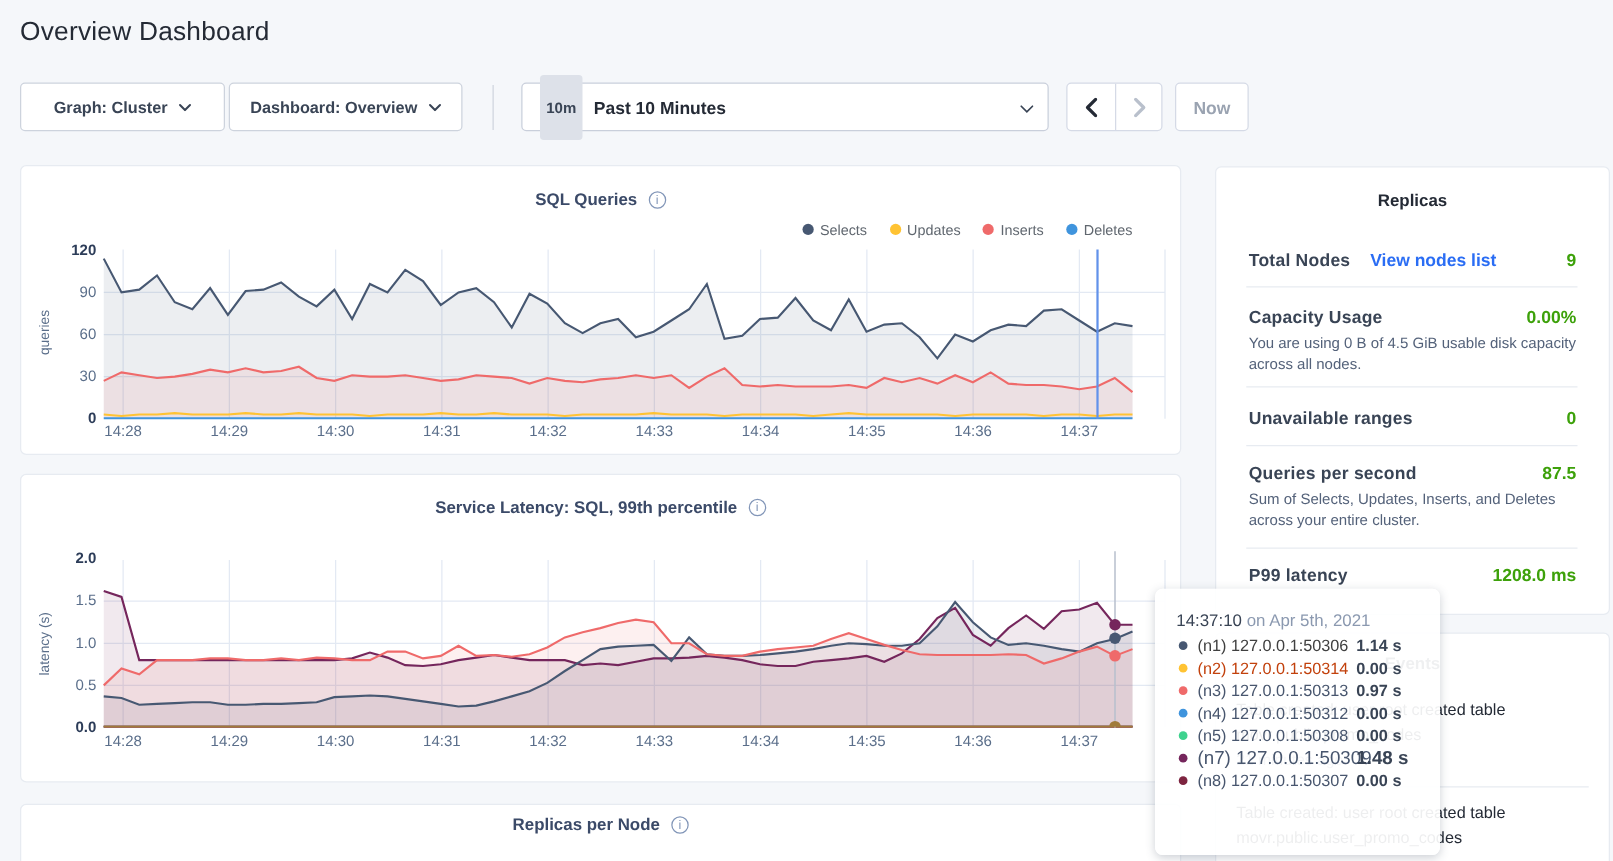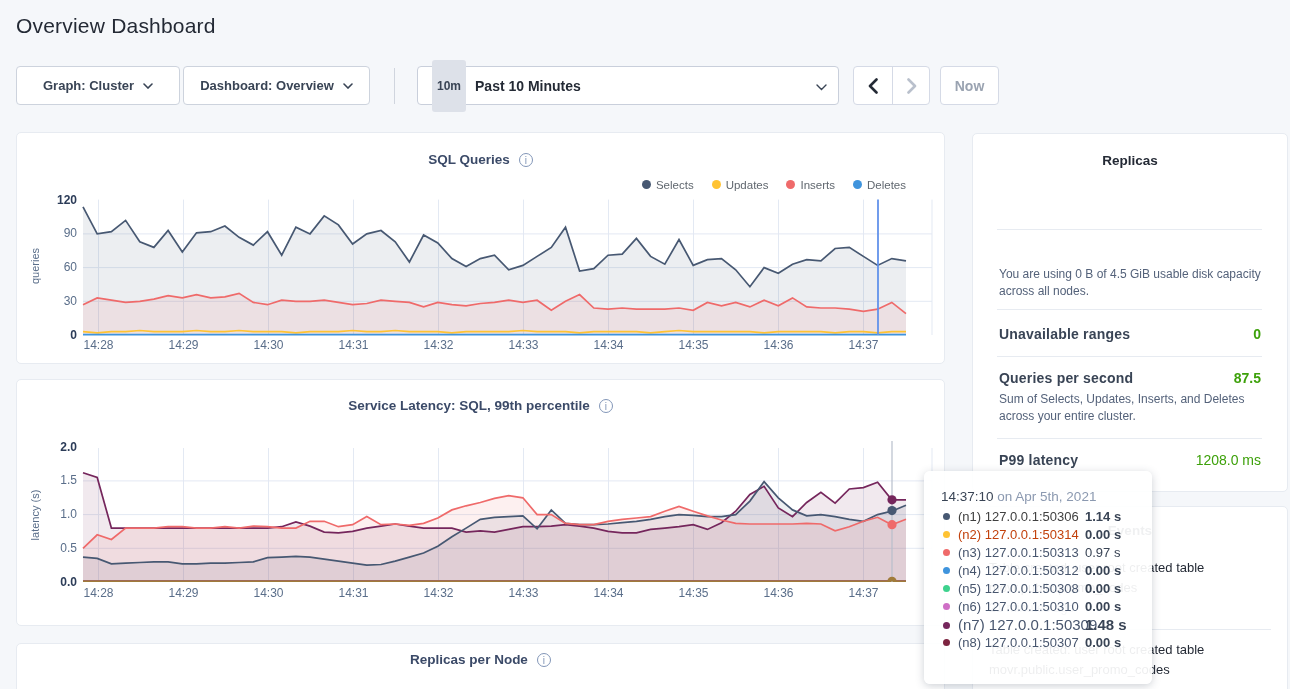--- a/index.html
+++ b/index.html
@@ -136,43 +136,48 @@
       <text x="22" y="135" text-anchor="middle" font-size="11" fill="#5a6e8a" transform="rotate(-90 22 135)">latency (s)</text>
     </svg>
 </div>
 
 <div class="panel" style="left:16px;top:643px;width:929px;height:120px">
  <div class="ttl" style="top:8px">Replicas per Node<span class="info">i</span></div>
 </div>
 
 <div class="panel" style="left:972px;top:133px;width:316px;height:359px;font-size:14px">
  <div style="position:absolute;top:19px;width:100%;text-align:center;font-weight:700;color:#242a35;font-size:13.5px">Replicas</div>
+ <div style="position:absolute;left:26px;right:26px;top:66px;height:17px;line-height:17px">
+  <span style="font-weight:700;color:#394455;letter-spacing:.2px">Total Nodes</span>
+  <span style="font-weight:700;color:#2a6df4;margin-left:12px">View nodes list</span>
+  <span style="font-weight:700;color:#3da10a;float:right">9</span>
+ </div>
  <div style="position:absolute;left:24px;right:25px;top:95px;border-top:1px solid #e7ebf1"></div>
+ <div style="position:absolute;left:26px;right:26px;top:111px;height:17px;line-height:17px"><span style="font-weight:700;color:#394455;letter-spacing:.2px">Capacity Usage</span><span style="font-weight:700;color:#3da10a;float:right">0.00%</span></div>
  <div style="position:absolute;left:26px;right:24px;top:132px;font-size:12px;color:#54627a;line-height:17px">You are using 0 B of 4.5 GiB usable disk capacity  across all nodes.</div>
  <div style="position:absolute;left:24px;right:25px;top:175px;border-top:1px solid #e7ebf1"></div>
  <div style="position:absolute;left:26px;right:26px;top:192px;height:17px;line-height:17px"><span style="font-weight:700;color:#394455;letter-spacing:.2px">Unavailable ranges</span><span style="font-weight:700;color:#3da10a;float:right">0</span></div>
  <div style="position:absolute;left:24px;right:25px;top:222px;border-top:1px solid #e7ebf1"></div>
  <div style="position:absolute;left:26px;right:26px;top:236px;height:17px;line-height:17px"><span style="font-weight:700;color:#394455;letter-spacing:.2px">Queries per second</span><span style="font-weight:700;color:#3da10a;float:right">87.5</span></div>
  <div style="position:absolute;left:26px;right:24px;top:257px;font-size:12px;color:#54627a;line-height:17px">Sum of Selects, Updates, Inserts, and Deletes across your entire cluster.</div>
  <div style="position:absolute;left:24px;right:25px;top:304px;border-top:1px solid #e7ebf1"></div>
- <div style="position:absolute;left:26px;right:26px;top:318px;height:17px;line-height:17px"><span style="font-weight:700;color:#394455;letter-spacing:.2px">P99 latency</span><span style="font-weight:400;color:#3da10a;float:right">1208.0 ms</span></div>
+ <div style="position:absolute;left:26px;right:26px;top:318px;height:17px;line-height:17px"><span style="font-weight:700;color:#394455;letter-spacing:.2px">P99 latency</span><span style="font-weight:700;color:#3da10a;float:right">1208.0 ms</span></div>
 </div>
 
 <div class="panel" style="left:972px;top:506px;width:316px;height:200px">
  <div style="position:absolute;top:16px;width:100%;text-align:center;font-weight:700;color:#394455;font-size:13.5px">Events</div>
  <div style="position:absolute;left:16px;top:51px;font-size:13px;color:#242a35;line-height:20px">Table created: user root created table<br>movr.public.promo_codes</div>
  <div style="position:absolute;left:16px;top:94px;font-size:12.5px;color:#7e89a0">21 minutes ago</div>
  <div style="position:absolute;left:16px;right:16px;top:122px;border-top:1px solid #e7ebf1"></div>
  <div style="position:absolute;left:16px;top:133px;font-size:13px;color:#242a35;line-height:20px">Table created: user root created table<br>movr.public.user_promo_codes</div>
 </div>
 
 <div style="position:absolute;left:924px;top:471px;width:228px;height:213px;background:rgba(255,255,255,0.92);
  border-radius:6px;box-shadow:0 2px 8px rgba(60,70,90,0.25);padding:18px 0 0 17px;font-size:13.5px">
  <div style="color:#394455;height:16px;line-height:16px;margin-bottom:3px">14:37:10 <span style="color:#8b99b0">on Apr 5th, 2021</span></div>
  <div style="height:18px;line-height:18px;white-space:nowrap;font-size:13px"><span style="display:inline-block;width:7px;height:7px;border-radius:50%;background:#475872;margin:0 8px 1px 2px"></span><span style="display:inline-block;width:127px;color:#404040">(n1) 127.0.0.1:50306</span><span style="font-weight:700;color:#394455">1.14 s</span></div>
     <div style="height:18px;line-height:18px;white-space:nowrap;font-size:13px"><span style="display:inline-block;width:7px;height:7px;border-radius:50%;background:#ffc333;margin:0 8px 1px 2px"></span><span style="display:inline-block;width:127px;color:#c2410c">(n2) 127.0.0.1:50314</span><span style="font-weight:700;color:#394455">0.00 s</span></div>
-    <div style="height:18px;line-height:18px;white-space:nowrap;font-size:13px"><span style="display:inline-block;width:7px;height:7px;border-radius:50%;background:#ef6a6a;margin:0 8px 1px 2px"></span><span style="display:inline-block;width:127px;color:#48566e">(n3) 127.0.0.1:50313</span><span style="font-weight:400;color:#394455">0.97 s</span></div>
+    <div style="height:18px;line-height:18px;white-space:nowrap;font-size:13px"><span style="display:inline-block;width:7px;height:7px;border-radius:50%;background:#ef6a6a;margin:0 8px 1px 2px"></span><span style="display:inline-block;width:127px;color:#48566e">(n3) 127.0.0.1:50313</span><span style="font-weight:700;color:#394455">0.97 s</span></div>
     <div style="height:18px;line-height:18px;white-space:nowrap;font-size:13px"><span style="display:inline-block;width:7px;height:7px;border-radius:50%;background:#3f94dd;margin:0 8px 1px 2px"></span><span style="display:inline-block;width:127px;color:#48566e">(n4) 127.0.0.1:50312</span><span style="font-weight:700;color:#394455">0.00 s</span></div>
     <div style="height:18px;line-height:18px;white-space:nowrap;font-size:13px"><span style="display:inline-block;width:7px;height:7px;border-radius:50%;background:#3ed28e;margin:0 8px 1px 2px"></span><span style="display:inline-block;width:127px;color:#48566e">(n5) 127.0.0.1:50308</span><span style="font-weight:700;color:#394455">0.00 s</span></div>
-    <div style="height:18px;line-height:18px;white-space:nowrap;font-size:13px"><span style="display:inline-block;width:7px;height:7px;border-radius:50%;background:#cf6fc6;margin:0 8px 1px 2px"></span><span style="display:inline-block;width:127px;color:#48566e">(n6) 127.0.0.1:50310</span><span style="font-weight:700;color:#394455">0.00 s</span></div>
     <div style="height:18px;line-height:18px;white-space:nowrap;font-size:15px"><span style="display:inline-block;width:7px;height:7px;border-radius:50%;background:#75265c;margin:0 8px 1px 2px"></span><span style="display:inline-block;width:127px;color:#48566e">(n7) 127.0.0.1:50309</span><span style="font-weight:700;color:#394455">1.48 s</span></div>
     <div style="height:18px;line-height:18px;white-space:nowrap;font-size:13px"><span style="display:inline-block;width:7px;height:7px;border-radius:50%;background:#7d2440;margin:0 8px 1px 2px"></span><span style="display:inline-block;width:127px;color:#48566e">(n8) 127.0.0.1:50307</span><span style="font-weight:700;color:#394455">0.00 s</span></div>
 </div>
 
 </body></html>

